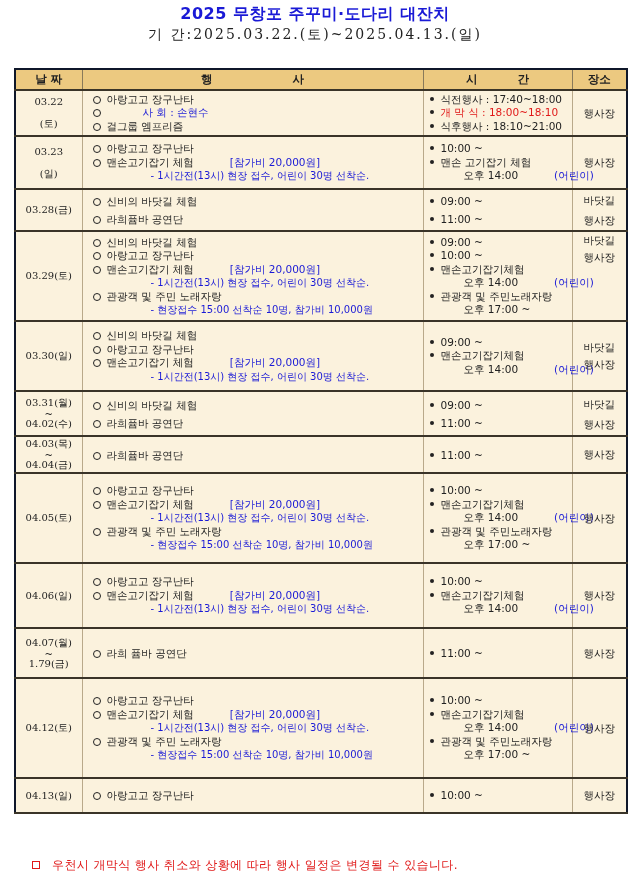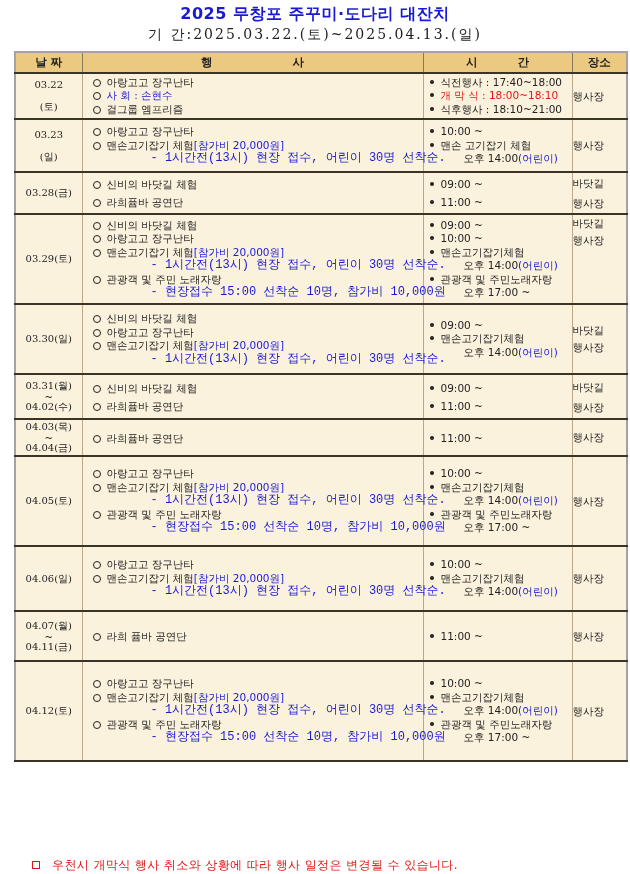--- a/index.html
+++ b/index.html
@@ -3,38 +3,38 @@
 <meta charset="utf-8">
 <style>
   html, body { margin: 0; padding: 0; background: #ffffff; }
   body { width: 630px; height: 874px; position: relative; overflow: hidden;
          font-family: "DejaVu Sans", "Liberation Sans", sans-serif; color: #222; }
   .title { position: absolute; top: 4px; left: 0; width: 630px; text-align: center;
            font-size: 16px; font-weight: bold; color: #1a1ad6; letter-spacing: 0.5px; }
   .period { position: absolute; top: 26px; left: 0; width: 630px; text-align: center;
             font-size: 14px; color: #222; letter-spacing: 2px;
             font-family: "DejaVu Serif", "Liberation Serif", serif; }
-  table.sched { position: absolute; top: 51px; left: 14px; width: 612px;
+  table.sched { position: absolute; top: 68px; left: 14px; width: 612px;
                 border-collapse: collapse; table-layout: fixed;
-                border: 2px solid #a3a3a3; background: #fbf2dd; font-size: 10.5px; }
+                border: 2px solid #0f172a; background: #fbf2dd; font-size: 10.5px; }
   table.sched th { background: #ecc980; height: 19px; font-weight: bold; font-size: 11.5px;
                    border-left: 1px solid #8a7a5a; border-bottom: 2px solid #3a3428; padding: 0; color: #222; }
   table.sched td { border-left: 1px solid #b9a98a; border-bottom: 2px solid #3a3428;
                    vertical-align: middle; padding: 0; }
   td.date { text-align: center; font-family: "DejaVu Serif", "Liberation Serif", serif; font-size: 10px; line-height: 14px; }
-  td.place { font-size: 10.5px; line-height: 17px; }
+  td.place { text-align: center; font-size: 10.5px; line-height: 17px; }
   td.events { padding-left: 10px !important; }
   td.times { padding-left: 6px !important; }
   .line { white-space: nowrap; line-height: 13.5px; }
   .circle { display: inline-block; width: 8px; height: 8px; border: 1.3px solid #222; border-radius: 50%;
             margin-right: 6px; vertical-align: -1px; box-sizing: border-box; }
   .dot { display: inline-block; width: 4px; height: 4px; background: #222; border-radius: 50%;
          margin-right: 7px; vertical-align: 2px; }
-  .sub { padding-left: 58px; color: #1a1ad6; font-size: 12px; font-family: Liberation Mono, monospace; }
-  .blue { color: #1a1ad6; }
+  .sub { padding-left: 58px; color: #1a1ad6; font-size: 10px; }
+  .blue { color: #1a1ad6; margin-left: 36px; }
   .red { color: #e01818; }
   .indent { padding-left: 34px; }
   .footer { position: absolute; top: 857px; left: 32px; font-size: 12px; color: #e01818; white-space: nowrap; letter-spacing: 0.4px; }
   .footer .sq { display: inline-block; width: 8px; height: 8px; border: 1.5px solid #e01818; margin-right: 12px; vertical-align: 0; box-sizing: border-box; }
 </style>
 </head>
 <body>
 
 <div class="title">2025 무창포 주꾸미·도다리 대잔치</div>
 <div class="period">기 간:2025.03.22.(토)~2025.04.13.(일)</div>
@@ -227,21 +227,21 @@
           <div class="line indent"><span>오후 14:00</span><span class="blue">(어린이)</span></div>
         </td>
         <td class="place">
           <div>행사장</div>
         </td>
       </tr>
       <tr style="height: 50px;">
         <td class="date" style="border-left: none;">
           <div>04.07(월)</div>
           <div style="line-height: 7px;">~</div>
-          <div>04.11(금)</div>
+          <div>1.79(금)</div>
         </td>
         <td class="events">
           <div class="line" style="line-height: 18px;"><span class="circle"></span><span>라희 퓸바 공연단</span></div>
         </td>
         <td class="times">
           <div class="line" style="line-height: 18px;"><span class="dot"></span><span>11:00 ~</span></div>
         </td>
         <td class="place">
           <div>행사장</div>
         </td>
@@ -256,20 +256,34 @@
           <div class="line sub"><span>- 1시간전(13시) 현장 접수, 어린이 30명 선착순.</span></div>
           <div class="line"><span class="circle"></span><span>관광객 및 주민 노래자랑</span></div>
           <div class="line sub"><span>- 현장접수 15:00 선착순 10명, 참가비 10,000원</span></div>
         </td>
         <td class="times">
           <div class="line"><span class="dot"></span><span>10:00 ~</span></div>
           <div class="line"><span class="dot"></span><span>맨손고기잡기체험</span></div>
           <div class="line indent"><span>오후 14:00</span><span class="blue">(어린이)</span></div>
           <div class="line"><span class="dot"></span><span>관광객 및 주민노래자랑</span></div>
           <div class="line indent"><span>오후 17:00 ~</span></div>
+        </td>
+        <td class="place">
+          <div>행사장</div>
+        </td>
+      </tr>
+      <tr style="height: 35px;">
+        <td class="date" style="border-left: none;">
+          <div>04.13(일)</div>
+        </td>
+        <td class="events">
+          <div class="line"><span class="circle"></span><span>아랑고고 장구난타</span></div>
+        </td>
+        <td class="times">
+          <div class="line"><span class="dot"></span><span>10:00 ~</span></div>
         </td>
         <td class="place">
           <div>행사장</div>
         </td>
       </tr>
     </tbody>
 </table>
 
 <div class="footer">
   <span class="sq"></span><span>우천시 개막식 행사 취소와 상황에 따라 행사 일정은 변경될 수 있습니다.</span>

